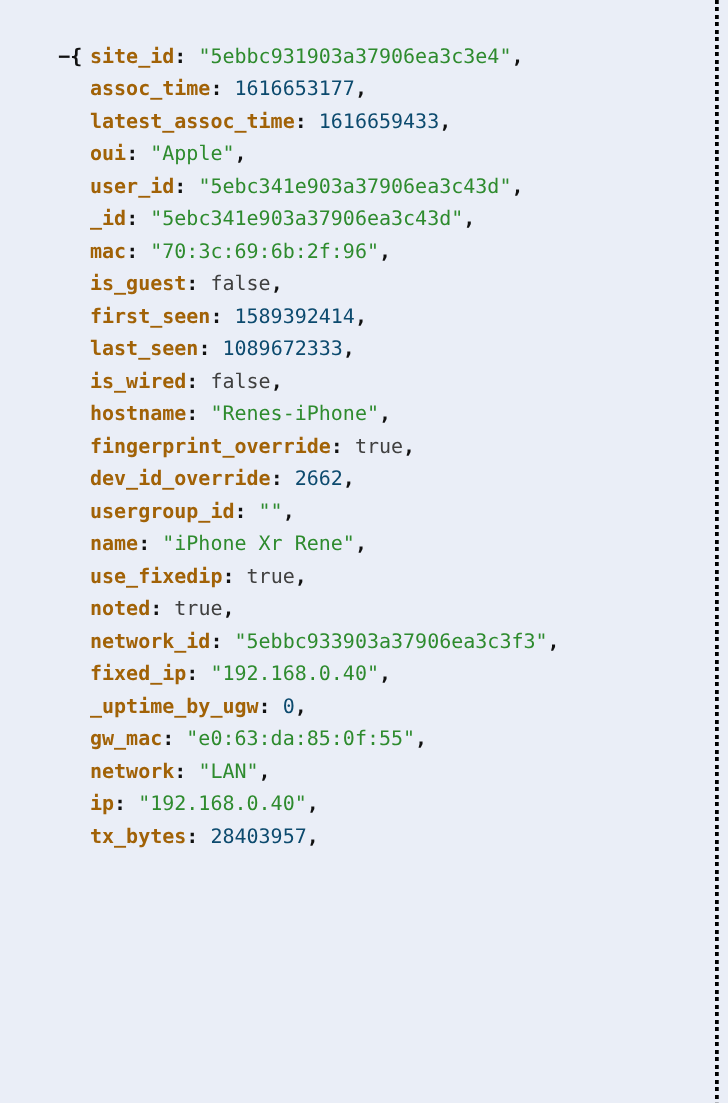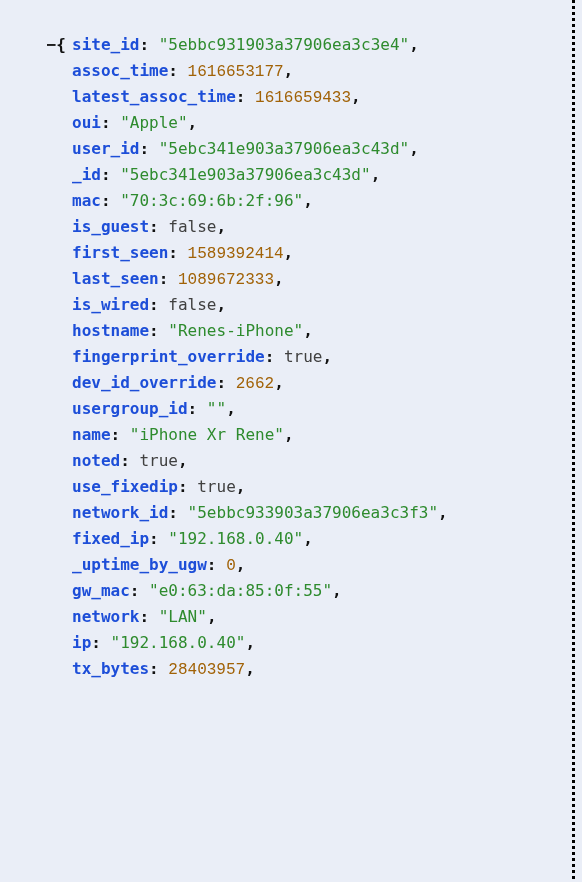--- a/index.html
+++ b/index.html
@@ -65,32 +65,32 @@
     list-style: none;
   }
   .prop-row {
     height: 26px;
     line-height: 26px;
     padding-left: 72px;
     white-space: pre;
     font-size: 16px;
   }
   .prop-key {
-    color: #1d4ed8;
+    color: #a16207;
     font-weight: bold;
   }
   .punct {
     color: #111111;
     font-weight: bold;
   }
   .val {
     font-weight: normal;
   }
   .val-string { color: #2e8b2e; }
-  .val-number { color: #a16207; font-family: Liberation Mono, monospace; }
+  .val-number { color: #0c4a6e; }
   .val-boolean { color: #404040; }
 </style>
 </head>
 <body>
 
 <div id="json-viewer">
 
   <div class="root-line">
     <span class="toggle">−</span><span class="root-brace">{</span>
   </div>
@@ -105,22 +105,22 @@
       <li class="prop-row"><span class="prop-key">mac</span><span class="punct">: </span><span class="val val-string">"70:3c:69:6b:2f:96"</span><span class="punct">,</span></li>
       <li class="prop-row"><span class="prop-key">is_guest</span><span class="punct">: </span><span class="val val-boolean">false</span><span class="punct">,</span></li>
       <li class="prop-row"><span class="prop-key">first_seen</span><span class="punct">: </span><span class="val val-number">1589392414</span><span class="punct">,</span></li>
       <li class="prop-row"><span class="prop-key">last_seen</span><span class="punct">: </span><span class="val val-number">1089672333</span><span class="punct">,</span></li>
       <li class="prop-row"><span class="prop-key">is_wired</span><span class="punct">: </span><span class="val val-boolean">false</span><span class="punct">,</span></li>
       <li class="prop-row"><span class="prop-key">hostname</span><span class="punct">: </span><span class="val val-string">"Renes-iPhone"</span><span class="punct">,</span></li>
       <li class="prop-row"><span class="prop-key">fingerprint_override</span><span class="punct">: </span><span class="val val-boolean">true</span><span class="punct">,</span></li>
       <li class="prop-row"><span class="prop-key">dev_id_override</span><span class="punct">: </span><span class="val val-number">2662</span><span class="punct">,</span></li>
       <li class="prop-row"><span class="prop-key">usergroup_id</span><span class="punct">: </span><span class="val val-string">""</span><span class="punct">,</span></li>
       <li class="prop-row"><span class="prop-key">name</span><span class="punct">: </span><span class="val val-string">"iPhone Xr Rene"</span><span class="punct">,</span></li>
+      <li class="prop-row"><span class="prop-key">use_fixedip</span><span class="punct">: </span><span class="val val-boolean">true</span><span class="punct">,</span></li>
       <li class="prop-row"><span class="prop-key">noted</span><span class="punct">: </span><span class="val val-boolean">true</span><span class="punct">,</span></li>
-      <li class="prop-row"><span class="prop-key">use_fixedip</span><span class="punct">: </span><span class="val val-boolean">true</span><span class="punct">,</span></li>
       <li class="prop-row"><span class="prop-key">network_id</span><span class="punct">: </span><span class="val val-string">"5ebbc933903a37906ea3c3f3"</span><span class="punct">,</span></li>
       <li class="prop-row"><span class="prop-key">fixed_ip</span><span class="punct">: </span><span class="val val-string">"192.168.0.40"</span><span class="punct">,</span></li>
       <li class="prop-row"><span class="prop-key">_uptime_by_ugw</span><span class="punct">: </span><span class="val val-number">0</span><span class="punct">,</span></li>
       <li class="prop-row"><span class="prop-key">gw_mac</span><span class="punct">: </span><span class="val val-string">"e0:63:da:85:0f:55"</span><span class="punct">,</span></li>
       <li class="prop-row"><span class="prop-key">network</span><span class="punct">: </span><span class="val val-string">"LAN"</span><span class="punct">,</span></li>
       <li class="prop-row"><span class="prop-key">ip</span><span class="punct">: </span><span class="val val-string">"192.168.0.40"</span><span class="punct">,</span></li>
       <li class="prop-row"><span class="prop-key">tx_bytes</span><span class="punct">: </span><span class="val val-number">28403957</span><span class="punct">,</span></li>
     </ul>
 
   <div id="right-rule"></div>

